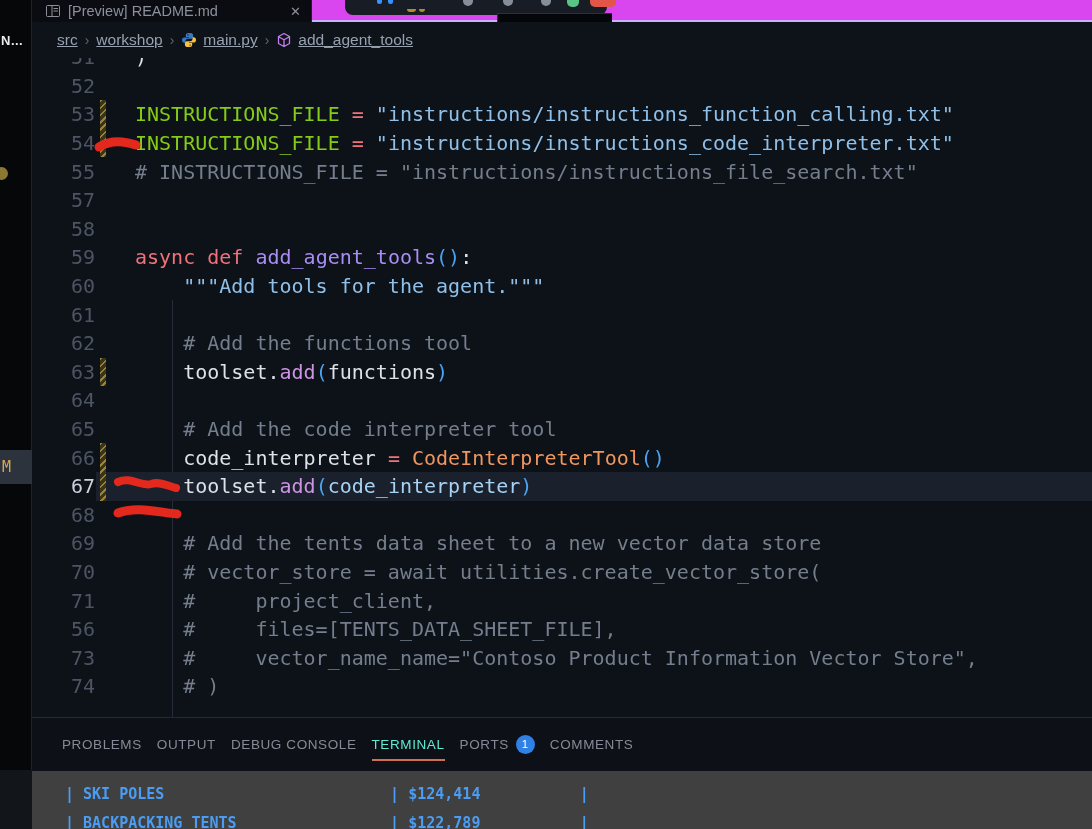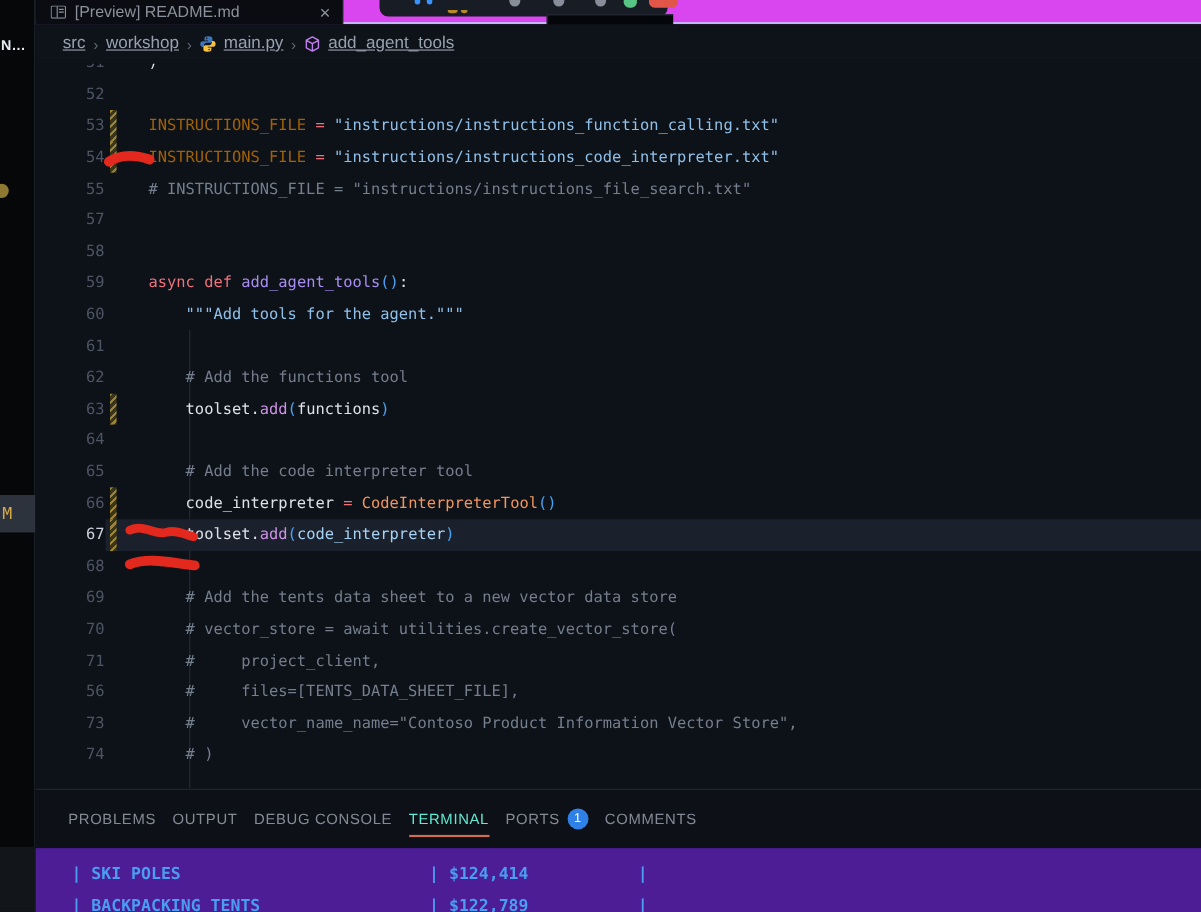--- a/index.html
+++ b/index.html
@@ -25,40 +25,40 @@
   .corner-frag { position:absolute; left:465px; top:13px; width:115px; height:10px; background:#05060a; border-left:1px solid #2a303c; border-top:1px solid #2a303c; }
 
   
   .breadcrumb { position:absolute; left:32px; top:22px; width:1060px; height:36px; background:#0e1219; display:flex; align-items:center; padding-left:25px; gap:7px; }
   .crumb { color:#98a1b0; font-size:15.5px; display:flex; align-items:center; gap:6px;text-decoration:underline; }
   .crumb-sep { color:#5f6774; font-size:14px; }
 
   
   .editor { position:absolute; left:32px; top:58px; width:1060px; height:659px; background:#0d1118; overflow:hidden; }
   .code-lines { position:absolute; left:0; top:-15px; width:100%; }
-  .row { position:relative; z-index:0; height:28.6px; display:flex; align-items:center; font-family:"DejaVu Sans Mono", monospace; font-size:14px; white-space:pre; }
+  .row { position:relative; z-index:0; height:28.6px; display:flex; align-items:center; font-family:"DejaVu Sans Mono", monospace; font-size:20px; white-space:pre; }
   .row.active::after { content:""; position:absolute; left:64px; right:0; top:0; bottom:0; background:#1b212c; z-index:-1; }
   .num { width:63px; text-align:right; color:#4d5564; flex:none; }
   .row.active .num { color:#ccd2dd; }
   .gut { width:6px; height:28.6px; margin-left:5px; flex:none; }
   .gut.mod { background:repeating-linear-gradient(135deg, #9a8336 0 2px, #3a3418 2px 5px); }
   .codespan { padding-left:29px; }
   .indent-guide { position:absolute; left:140px; top:242px; width:1px; height:417px; background:#262c38; }
-  .tk-kw{color:#f0727b} .tk-const{color:#a16207} .tk-str{color:#8fc0ea} .tk-com{color:#747e8d}
+  .tk-kw{color:#f0727b} .tk-const{color:#84cc16} .tk-str{color:#8fc0ea} .tk-com{color:#747e8d}
   .tk-fn{color:#a88ef2} .tk-meth{color:#cf93e6} .tk-cls{color:#f0965e} .tk-par{color:#4aa2f2}
   .tk-txt{color:#dce1ea} .tk-arg{color:#a6d2f5}
 
   
   .panel { position:absolute; left:32px; top:717px; width:1060px; height:112px; background:#0d1016; border-top:1px solid #242a35; }
   .panel-tabs { display:flex; align-items:center; height:52px; padding-left:30px; gap:15px; }
   .ptab { position:relative; color:#848b97; font-size:13.5px; letter-spacing:0.6px; cursor:pointer; display:flex; align-items:center; gap:7px; }
   .ptab.active { color:#5eead4;align-items:center; }
   .ptab.active::after { content:""; position:absolute; left:0; right:0; bottom:-9px; height:2px; background:#cf6f4f; }
   .ptab-badge { width:19px; height:19px; border-radius:50%; background:#2f81e8; color:#fff; font-size:11.5px; display:flex; align-items:center; justify-content:center; }
-  .terminal { position:absolute; left:0; top:53px; width:1060px; height:59px; background:#4c1d95; }
+  .terminal { position:absolute; left:0; top:53px; width:1060px; height:59px; background:#404040; }
   .terminal pre { margin-top:9px; padding-left:33px; font-family:"DejaVu Sans Mono", monospace; font-size:15px; font-weight:600; line-height:28.5px; color:#4a9df2; }
 
   
   .annotations { position:absolute; left:0; top:0; width:1092px; height:829px; pointer-events:none; z-index:9; }
 </style>
 </head>
 <body>
 
 <div class="app">
 

